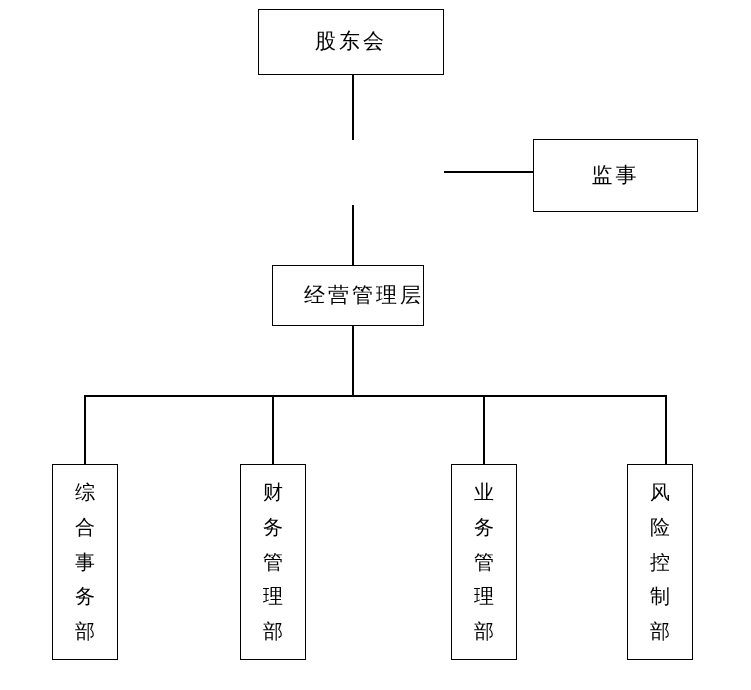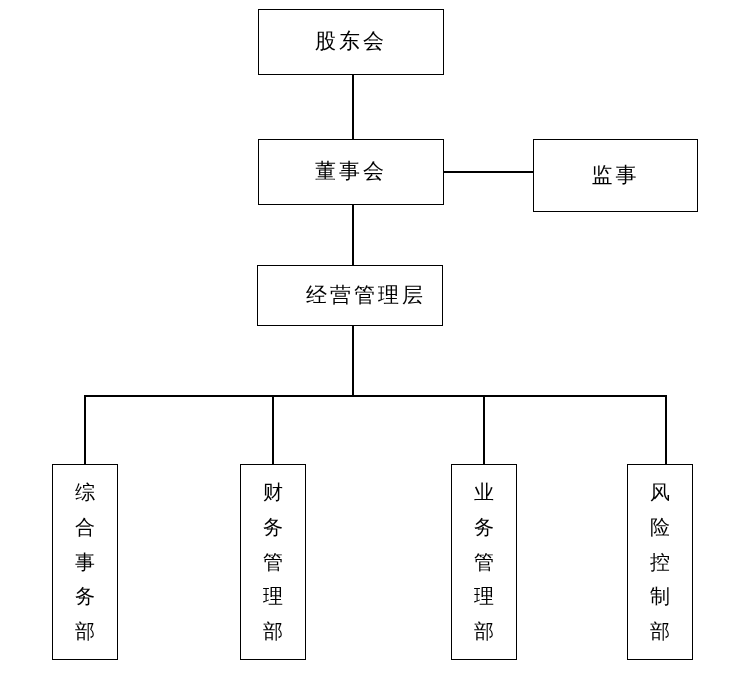--- a/index.html
+++ b/index.html
@@ -55,33 +55,30 @@
 <body>
 
 <div id="org-chart">
 
   <div class="box box-h" style="left:258px; top:9px; width:186px; height:66px;">
     <span class="box-label">股东会</span>
   </div>
 
   <div class="connector v-line" style="left:352px; top:75px; height:65px;"></div>
 
-  <div class="box box-h" style="left:258px; top:139px; width:186px; height:66px;">
-    <span class="box-label">董事会</span>
-  </div>
 
   <div class="connector h-line" style="left:444px; top:171px; width:89px;"></div>
 
   <div class="box box-h" style="left:533px; top:139px; width:165px; height:73px;">
     <span class="box-label">监事</span>
   </div>
 
   <div class="connector v-line" style="left:352px; top:205px; height:60px;"></div>
 
-  <div class="box box-h" style="left:257px; top:265px; width:186px; height:61px;padding-left:32px;">
+  <div class="box box-h" style="left:272px; top:265px; width:152px; height:61px;padding-left:32px;">
     <span class="box-label">经营管理层</span>
   </div>
 
   <div class="connector v-line" style="left:352px; top:326px; height:70px;"></div>
 
   <div class="connector h-line" style="left:84px; top:395px; width:582px;"></div>
 
   <div class="connector v-line" style="left:84px; top:395px; height:70px;"></div>
   <div class="connector v-line" style="left:272px; top:395px; height:70px;"></div>
   <div class="connector v-line" style="left:483px; top:395px; height:70px;"></div>

